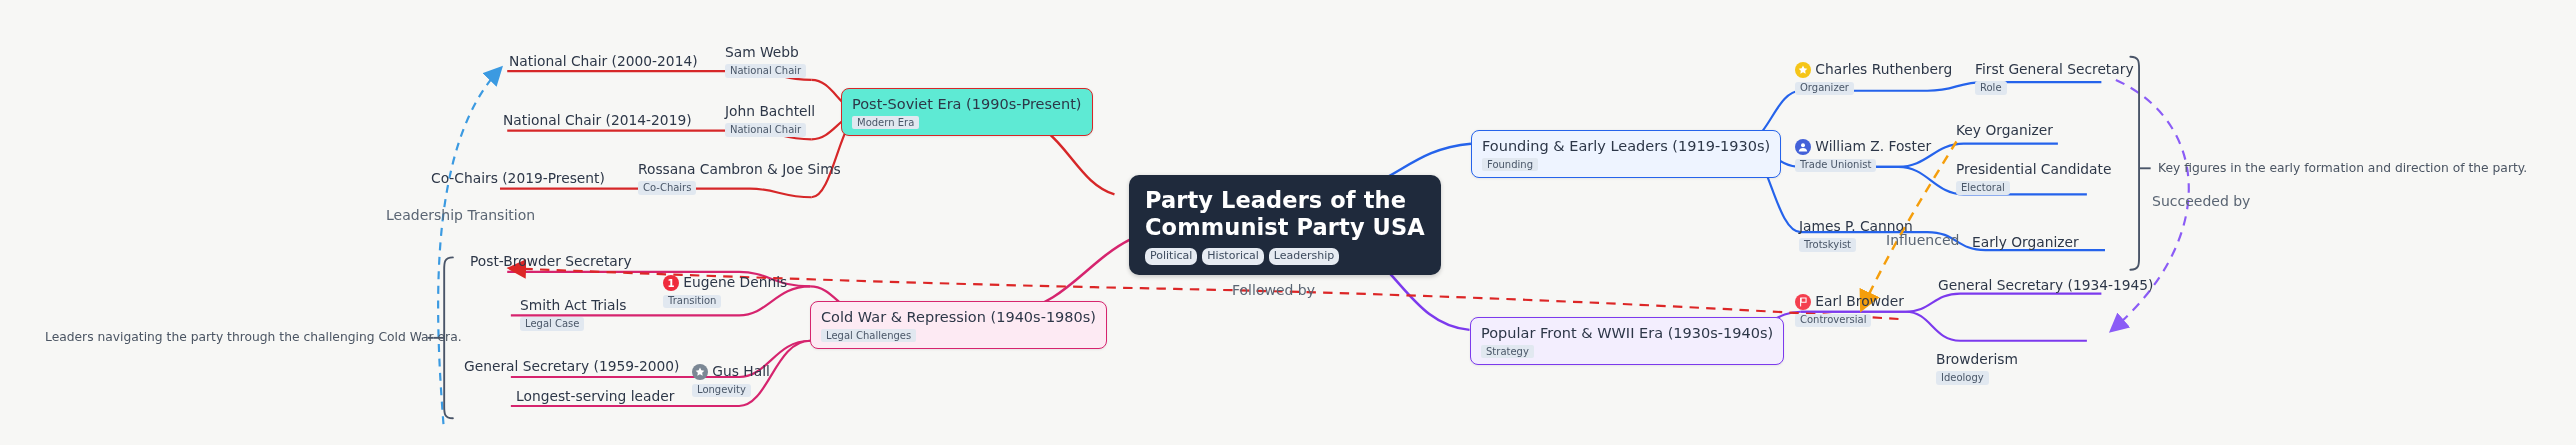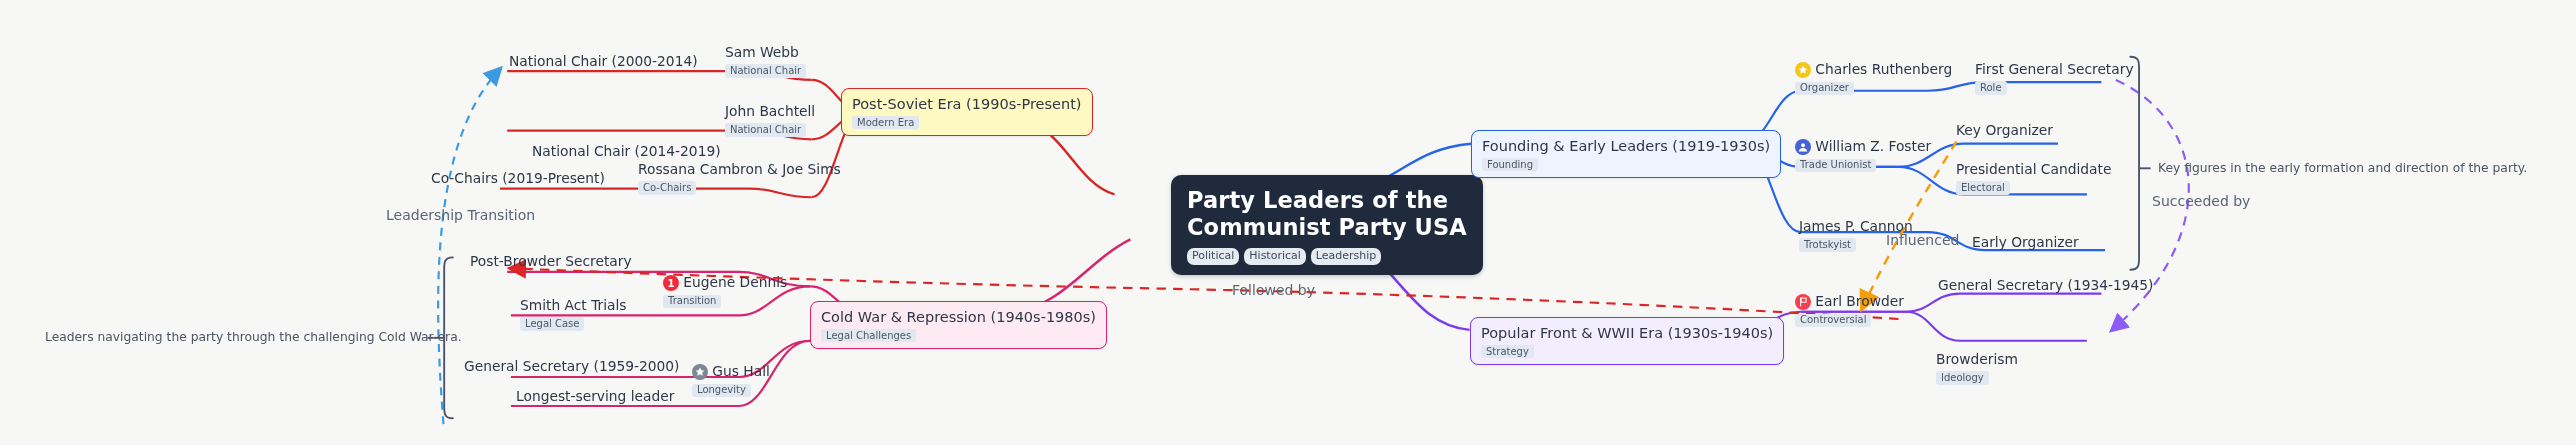--- a/index.html
+++ b/index.html
@@ -146,33 +146,33 @@
 
     <path d="M625,355 C613,355 613,362 613,372 L613,560 C613,570 613,577 625,577" fill="none" stroke="#4a5568" stroke-width="2.6" stroke-linecap="round"></path>
     <path d="M613,466 L598,466" fill="none" stroke="#4a5568" stroke-width="2.6"></path>
 
     <path d="M598,466 L590,466" fill="none" stroke="#4a5568" stroke-width="2.6"></path>
 
     <path d="M2940,78 C2952,78 2952,85 2952,95 L2952,355 C2952,365 2952,372 2940,372" fill="none" stroke="#4a5568" stroke-width="2.6" stroke-linecap="round"></path>
     <path d="M2952,232 L2968,232" fill="none" stroke="#4a5568" stroke-width="2.6"></path>
   </svg>
 
-  <div class="root" style="left:1129px;top:175px;margin-left:42px;">
+  <div class="root" style="left:1129px;top:175px;">
     <div class="root-title">
       <div>Party Leaders of the</div>
       <div>Communist Party USA</div>
     </div>
     <div class="chips">
       <span class="chip">Political</span>
       <span class="chip">Historical</span>
       <span class="chip">Leadership</span>
     </div>
   </div>
 
-  <div class="branch" style="left:841px;top:88px;border:1.9px solid #d62728;background:#fef9c3;">
+  <div class="branch" style="left:841px;top:88px;border:1.9px solid #d62728;background:#5eead4;">
     <div class="b-title">Post-Soviet Era (1990s-Present)</div>
     <div class="b-chip">Modern Era</div>
   </div>
 
   <div class="branch" style="left:810px;top:301px;border:1.9px solid #d6246e;background:#fdeaf3;">
     <div class="b-title">Cold War &amp; Repression (1940s-1980s)</div>
     <div class="b-chip">Legal Challenges</div>
   </div>
 
   <div class="branch" style="left:1471px;top:130px;border:1.9px solid #2563eb;background:#eef4ff;">
@@ -187,21 +187,21 @@
 
   <div class="leaf" style="left:509px;top:54px;">
     <div class="l-title">National Chair (2000-2014)</div>
   </div>
 
   <div class="leaf" style="left:725px;top:45px;">
     <div class="l-title">Sam Webb</div>
     <div class="l-chip">National Chair</div>
   </div>
 
-  <div class="leaf" style="left:532px;top:113px;margin-top:31px;">
+  <div class="leaf" style="left:503px;top:113px;">
     <div class="l-title">National Chair (2014-2019)</div>
   </div>
 
   <div class="leaf" style="left:725px;top:104px;">
     <div class="l-title">John Bachtell</div>
     <div class="l-chip">National Chair</div>
   </div>
 
   <div class="leaf" style="left:431px;top:171px;">
     <div class="l-title">Co-Chairs (2019-Present)</div>

